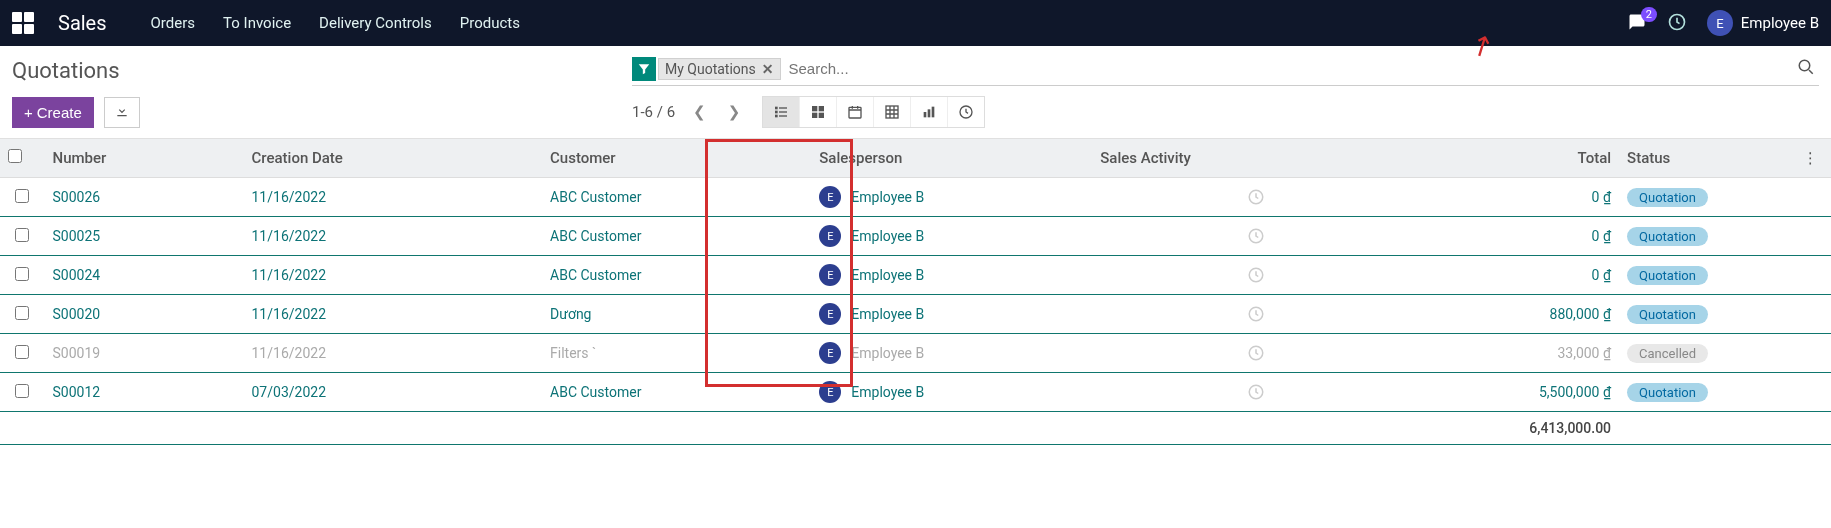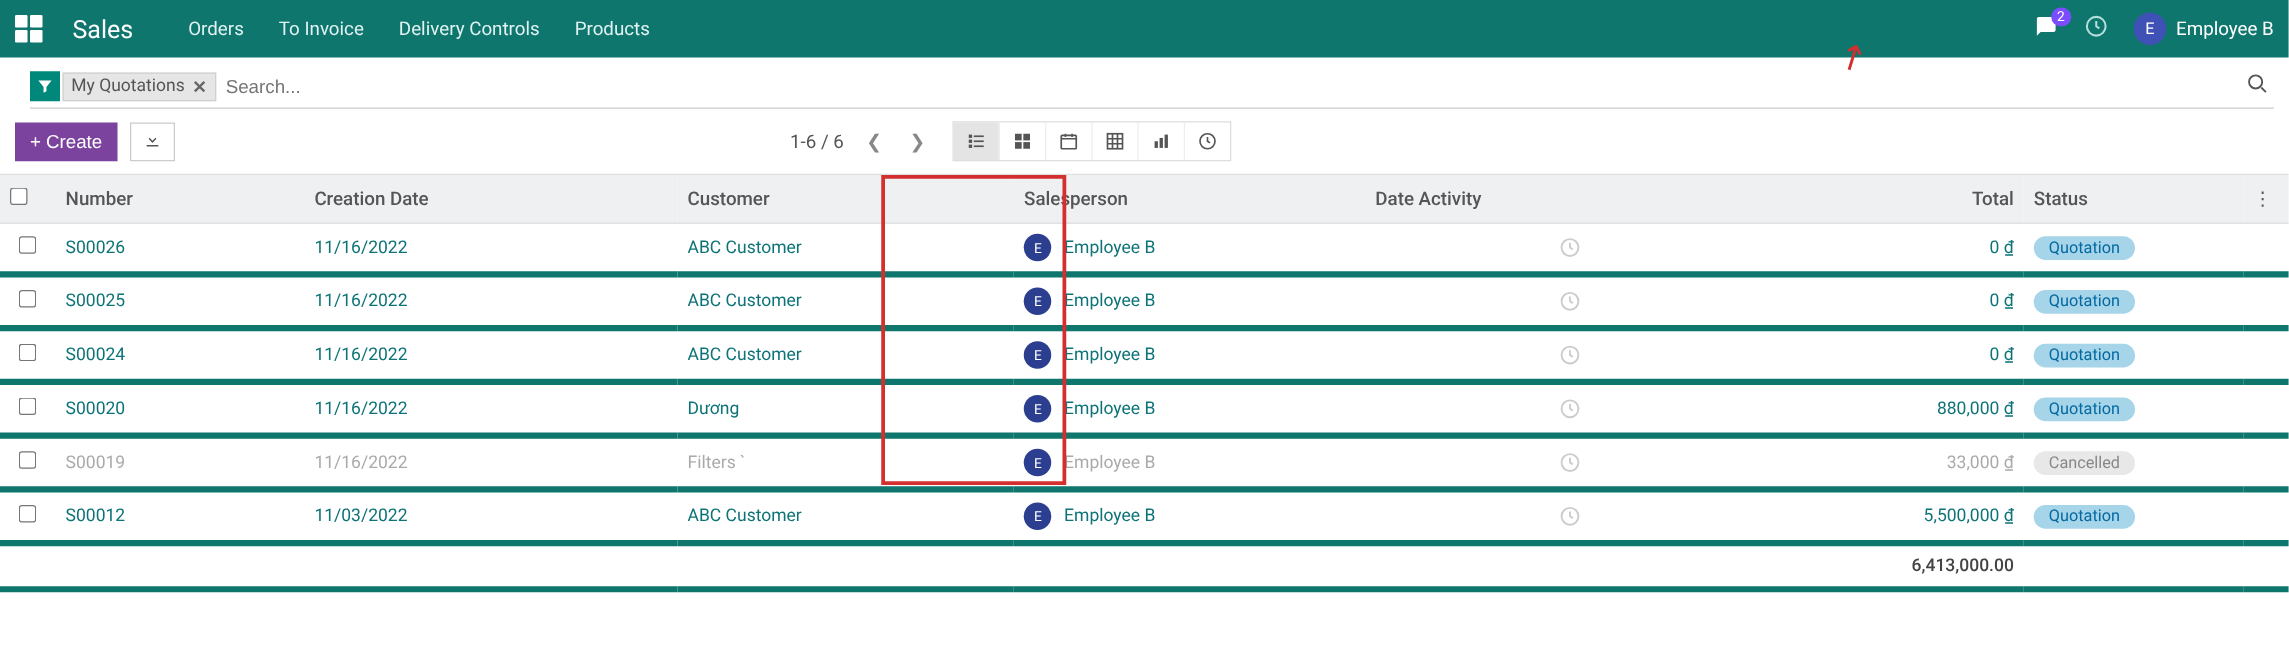--- a/index.html
+++ b/index.html
@@ -1,38 +1,38 @@
 <!DOCTYPE html>
 <html><head>
 <meta charset="utf-8">
 <style>
   * { box-sizing: border-box; margin: 0; padding: 0; }
   body { font-family: -apple-system, BlinkMacSystemFont, "Segoe UI", Roboto, sans-serif; font-size: 14px; color: #333; background: #fff; }
 
   
-  .navbar { background: #0f766e; color: #fff; height: 46px; display: flex; align-items: center; padding: 0 12px; justify-content: space-between; }
+  .navbar { background: #0f172a; color: #fff; height: 46px; display: flex; align-items: center; padding: 0 12px; justify-content: space-between; }
   .nav-left { display: flex; align-items: center; gap: 24px; }
   .apps-icon { width: 22px; height: 22px; display: grid; grid-template-columns: 1fr 1fr; grid-template-rows: 1fr 1fr; gap: 2px; cursor: pointer; }
   .apps-icon span { background: #fff; border-radius: 1px; }
   .app-name { font-size: 20px; font-weight: 400; color: #fff; }
   .nav-menu { display: flex; gap: 28px; margin-left: 20px; }
   .nav-menu a { color: #e0f2f1; font-size: 15px; cursor: pointer; }
   .nav-right { display: flex; align-items: center; gap: 20px; }
   .chat-wrap { position: relative; cursor: pointer; }
   .chat-badge { position: absolute; top: -6px; right: -10px; background: #7c4dff; color: #fff; border-radius: 9px; font-size: 11px; padding: 0 5px; line-height: 15px; }
   .clock-icon-nav svg { stroke: #b2dfdb; }
   .user-chip { display: flex; align-items: center; gap: 8px; cursor: pointer; }
   .avatar { width: 26px; height: 26px; border-radius: 50%; background: #3f51b5; color: #fff; display: flex; align-items: center; justify-content: center; font-size: 13px; }
   .user-name { color: #fff; font-size: 15px; }
 
   
   .cp { display: flex; flex-direction: column; padding: 8px 12px 0 12px; border-bottom: 1px solid #e0e0e0; }
   .cp-top { display: flex; align-items: center; }
   .breadcrumb { font-size: 22px; color: #555; flex: 0 0 620px; }
-  .search-area { flex: 1; display: flex; align-items: center; border-bottom: 1px solid #ccc; padding-bottom: 2px; margin-left: 12px; }
+  .search-area { flex: 1; display: flex; align-items: center; border-bottom: 1px solid #ccc; padding-bottom: 2px; }
   .filter-chip-box { width: 24px; height: 24px; background: #00897b; display: flex; align-items: center; justify-content: center; }
   .facet { background: #e6e6e6; border: 1px solid #d0d0d0; padding: 2px 6px; margin-left: 2px; display: flex; align-items: center; gap: 6px; font-size: 14px; color: #555; }
   .facet .x { cursor: pointer; color: #666; font-weight: bold; }
   .search-input { border: none; outline: none; flex: 1; padding: 4px 8px; font-size: 15px; color: #666; background: transparent; }
   .search-btn { cursor: pointer; color: #555; padding: 4px; }
 
   .cp-bottom { display: flex; align-items: center; padding: 10px 0 10px 0; }
   .cp-left { flex: 0 0 620px; display: flex; align-items: center; gap: 10px; }
   .btn-create { background: #7b439e; color: #fff; border: none; padding: 7px 12px; font-size: 15px; cursor: pointer; display: flex; align-items: center; gap: 4px; }
   .btn-import { background: #fff; border: 1px solid #ccc; padding: 6px 10px; cursor: pointer; color: #555; }
@@ -42,21 +42,21 @@
   .pager { display: flex; align-items: center; gap: 14px; color: #555; font-size: 15px; }
   .pager-arrow { cursor: pointer; color: #888; padding: 4px; }
   .view-switch { display: flex; border: 1px solid #ddd; }
   .view-btn { padding: 7px 10px; cursor: pointer; color: #666; border-left: 1px solid #eee; display:flex; align-items:center;}
   .view-btn:first-child { border-left: none; }
   .view-btn.active { background: #e4e4e4; }
 
   
   .tbl { width: 100%; border-collapse: collapse; }
   .tbl th { text-align: left; padding: 10px 8px; font-weight: 500; color: #555; background: #eef0f2; border-bottom: 1px solid #ddd; font-size: 15px; }
-  .tbl td { padding: 8px 8px; border-bottom: 5px solid #0f766e; color: #555; vertical-align: middle; }
+  .tbl td { padding: 8px 8px; border-bottom: 1px solid #0f766e; color: #555; vertical-align: middle; }
   .tbl .link { color: #0d7377; cursor: pointer; }
   .tbl tr.cancelled td, .tbl tr.cancelled .link { color: #aaa; }
   .col-check { width: 38px; text-align: center; }
   .col-num { width: 170px; }
   .col-date { width: 255px; }
   .col-cust { width: 230px; }
   .col-sp { width: 240px; }
   .col-act { width: 280px; text-align: center;}
   .col-total { width: 170px; text-align: right; padding-right: 6px;}
   .col-status { width: 150px; }
@@ -109,20 +109,21 @@
     </div>
     <div class="user-chip">
       <div class="avatar">E</div>
       <span class="user-name">Employee B</span>
     </div>
   </div>
 </div>
 
 <div class="cp">
   <div class="cp-top">
+    <div class="breadcrumb">Quotations</div>
     <div class="search-area">
       <div class="filter-chip-box">
         <svg width="14" height="14" viewBox="0 0 24 24" fill="#fff">
             <path d="M3 4h18l-7 9v6l-4 2v-8L3 4z"></path>
           </svg>
       </div>
       <div class="facet">
         <span>My Quotations</span>
         <span class="x">✕</span>
       </div>
@@ -204,21 +205,21 @@
 
 <div class="table-wrap">
 <table class="tbl">
   <thead>
     <tr>
       <th class="col-check"><input type="checkbox" style=""></th>
       <th class="col-num">Number</th>
       <th class="col-date">Creation Date</th>
       <th class="col-cust">Customer</th>
       <th class="col-sp">Salesperson</th>
-      <th class="col-act">Date Activity</th>
+      <th class="col-act">Sales Activity</th>
       <th class="col-total" style="text-align:right">Total</th>
       <th class="col-status">Status</th>
       <th class="col-kebab">⋮</th>
     </tr>
   </thead>
   <tbody id="tbody">
         <tr>
     <td class="col-check"><input type="checkbox" style=""></td>
     <td class="col-num"><span class="link">S00026</span></td>
     <td class="col-date"><span class="link">11/16/2022</span></td>
@@ -329,21 +330,21 @@
               </svg>
             </div>
           </td>
     <td class="col-total" style="text-align:right"><span class="link">33,000 ₫</span></td>
     <td class="col-status"><span class="badge badge-c">Cancelled</span></td>
     <td class="col-kebab"></td>
         </tr>
         <tr>
     <td class="col-check"><input type="checkbox" style=""></td>
     <td class="col-num"><span class="link">S00012</span></td>
-    <td class="col-date"><span class="link">11/03/2022</span></td>
+    <td class="col-date"><span class="link">07/03/2022</span></td>
     <td class="col-cust"><span class="link">ABC Customer</span></td>
     <td class="col-sp">
             <div class="sp-cell">
               <div class="sp-av">E</div>
               <span class="link">Employee B</span>
             </div>
           </td>
     <td class="col-act">
             <div class="act-clock">
               <svg width="18" height="18" viewBox="0 0 24 24" fill="none" stroke-width="2">

